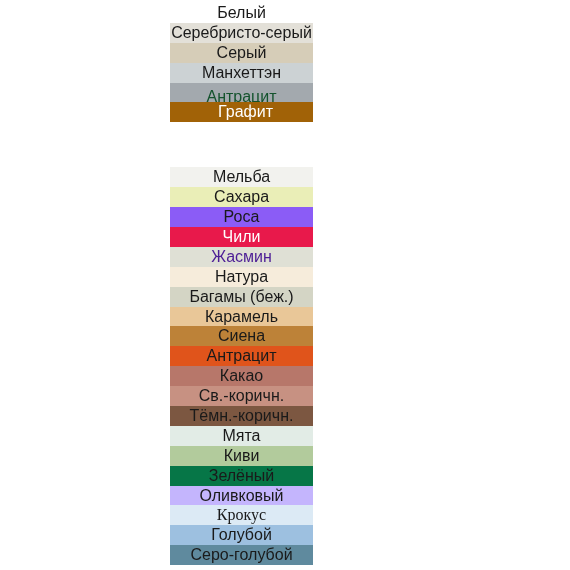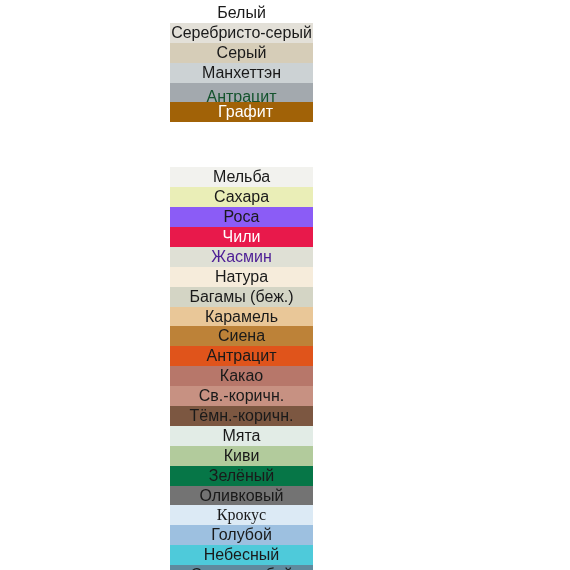--- a/index.html
+++ b/index.html
@@ -107,29 +107,26 @@
       </div>
       <div class="swatch-row" style="background: rgb(226, 236, 230);">
         <span class="swatch-label" style="color: rgb(26, 26, 26);">Мята</span>
       </div>
       <div class="swatch-row" style="background: rgb(178, 203, 156);">
         <span class="swatch-label" style="color: rgb(26, 26, 26);">Киви</span>
       </div>
       <div class="swatch-row" style="background: rgb(6, 118, 71);">
         <span class="swatch-label" style="color: rgb(26, 26, 26);">Зелёный</span>
       </div>
-      <div class="swatch-row" style="background: #737373;">
+      <div class="swatch-row" style="background: #c4b5fd;">
         <span class="swatch-label" style="color: rgb(26, 26, 26);">Оливковый</span>
       </div>
       <div class="swatch-row" style="background: rgb(220, 234, 245);">
         <span class="swatch-label" style="color: rgb(26, 26, 26); font-family: Liberation Serif, serif;">Крокус</span>
       </div>
       <div class="swatch-row" style="background: rgb(157, 192, 224);">
         <span class="swatch-label" style="color: rgb(26, 26, 26);">Голубой</span>
       </div>
-      <div class="swatch-row" style="background: rgb(78, 202, 218);">
-        <span class="swatch-label" style="color: rgb(26, 26, 26);">Небесный</span>
-      </div>
       <div class="swatch-row" style="background: rgb(95, 138, 158);">
         <span class="swatch-label" style="color: rgb(26, 26, 26);">Серо-голубой</span>
       </div>
     </div>
 </div>
 
 </body></html>

